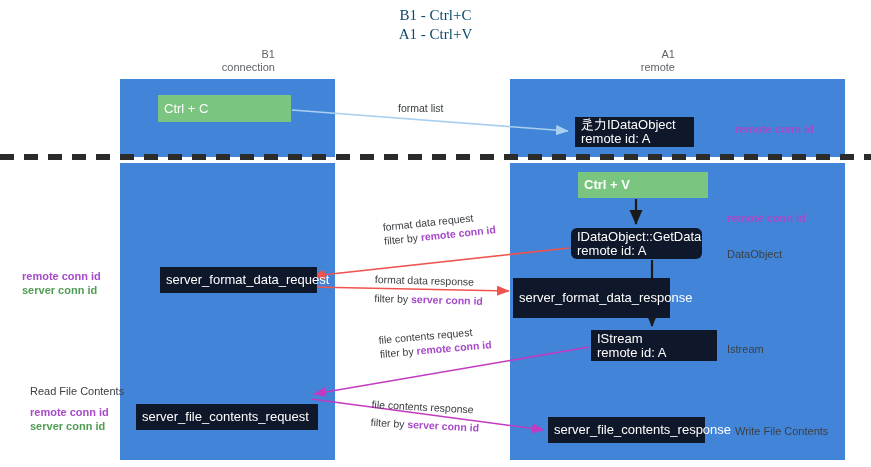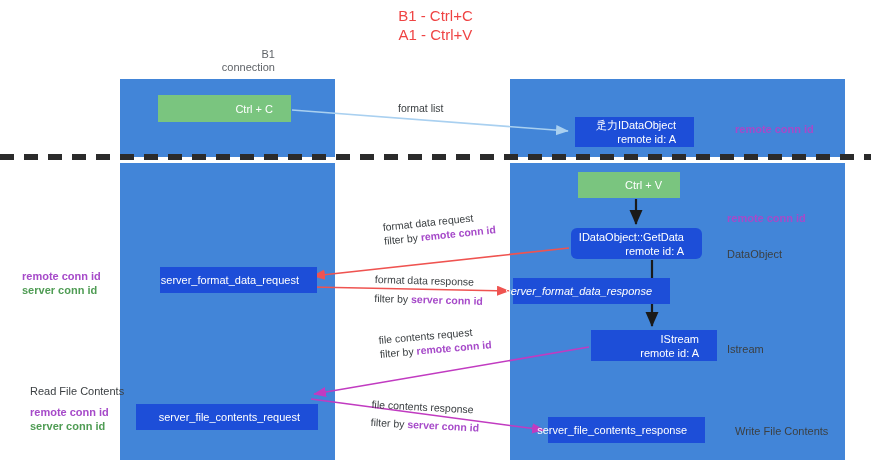--- a/index.html
+++ b/index.html
@@ -7,22 +7,23 @@
     width:871px;height:467px;
     background:#ffffff;
     font-family:"Liberation Sans", sans-serif;
     overflow:hidden;
   }
   #stage{position:relative;width:871px;height:467px;}
 
   
   .title{
     position:absolute;left:0;top:6px;width:871px;
-    text-align:center;color:#ef4444;font-size:15px;line-height:19px;
+    text-align:center;color:#0c4a6e;font-size:15px;line-height:19px;
     white-space:pre-line;
+    font-family:Liberation Serif, serif;
   }
 
   
   .colhead{
     position:absolute;text-align:right;color:#5f6368;
     font-size:11px;line-height:13px;white-space:pre-line;
   }
   #head-b1{left:155px;top:48px;width:120px;}
   #head-a1{left:555px;top:48px;width:120px;}
 
@@ -35,33 +36,33 @@
 
   
   #divider{
     position:absolute;left:0;top:154px;width:871px;height:6px;
     background:repeating-linear-gradient(90deg,#2b2b2b 0 14px,transparent 14px 24px);
   }
 
   
   .node{
     position:absolute;display:flex;flex-direction:column;
-    align-items:flex-end;justify-content:center;
-    color:#ffffff;font-size:11px;line-height:14px;text-align:center;
-    box-sizing:border-box;padding:3px 18px;
+    align-items:flex-start;justify-content:center;
+    color:#ffffff;font-size:13px;line-height:14px;text-align:center;
+    box-sizing:border-box;padding:3px 6px;
   }
   .green{background:#7ac57f;}
-  .orange{background:#1d4ed8;}
+  .orange{background:#0f172a;}
 
   #n-ctrlc{left:158px;top:95px;width:133px;height:27px;}
   #n-idataobject{left:575px;top:117px;width:119px;height:30px;}
-  #n-ctrlv{left:578px;top:172px;width:102px;height:26px;}
+  #n-ctrlv{left:578px;top:172px;width:130px;height:26px;font-weight:bold;}
   #n-getdata{left:571px;top:228px;width:131px;height:31px;border-radius:6px;}
   #n-sfdreq{left:160px;top:267px;width:157px;height:26px;}
-  #n-sfdresp{left:513px;top:278px;width:157px;height:26px;font-style:italic;}
+  #n-sfdresp{left:513px;top:278px;width:157px;height:40px;}
   #n-istream{left:591px;top:330px;width:126px;height:31px;}
   #n-sfcreq{left:136px;top:384px;width:182px;height:26px;margin-top:20px;}
   #n-sfcresp{left:548px;top:417px;width:157px;height:26px;}
 
   
   .side{position:absolute;font-size:11px;line-height:14px;}
   .purple{color:#a64ac9;font-weight:bold;}
   .green-t{color:#4f9c54;font-weight:bold;}
   .plain{color:#3c4043;}
 
@@ -98,20 +99,22 @@
   <div class="lane" id="lane-a1-top"></div>
   <div class="lane" id="lane-a1-bottom"></div>
 
   <div id="divider"></div>
 
   <div class="title">B1 - Ctrl+C
 A1 - Ctrl+V</div>
 
   <div class="colhead" id="head-b1">B1
 connection</div>
+  <div class="colhead" id="head-a1">A1
+remote</div>
 
   <svg id="wires" viewBox="0 0 871 467">
     <defs>
       <marker id="ar-blue" markerWidth="9" markerHeight="9" refX="7.5" refY="3.2" orient="auto">
         <path d="M0,0 L8,3.2 L0,6.4 z" fill="#a9d0f0"></path>
       </marker>
       <marker id="ar-red" markerWidth="9" markerHeight="9" refX="7.5" refY="3.2" orient="auto">
         <path d="M0,0 L8,3.2 L0,6.4 z" fill="#ef5350"></path>
       </marker>
       <marker id="ar-mag" markerWidth="9" markerHeight="9" refX="7.5" refY="3.2" orient="auto">

